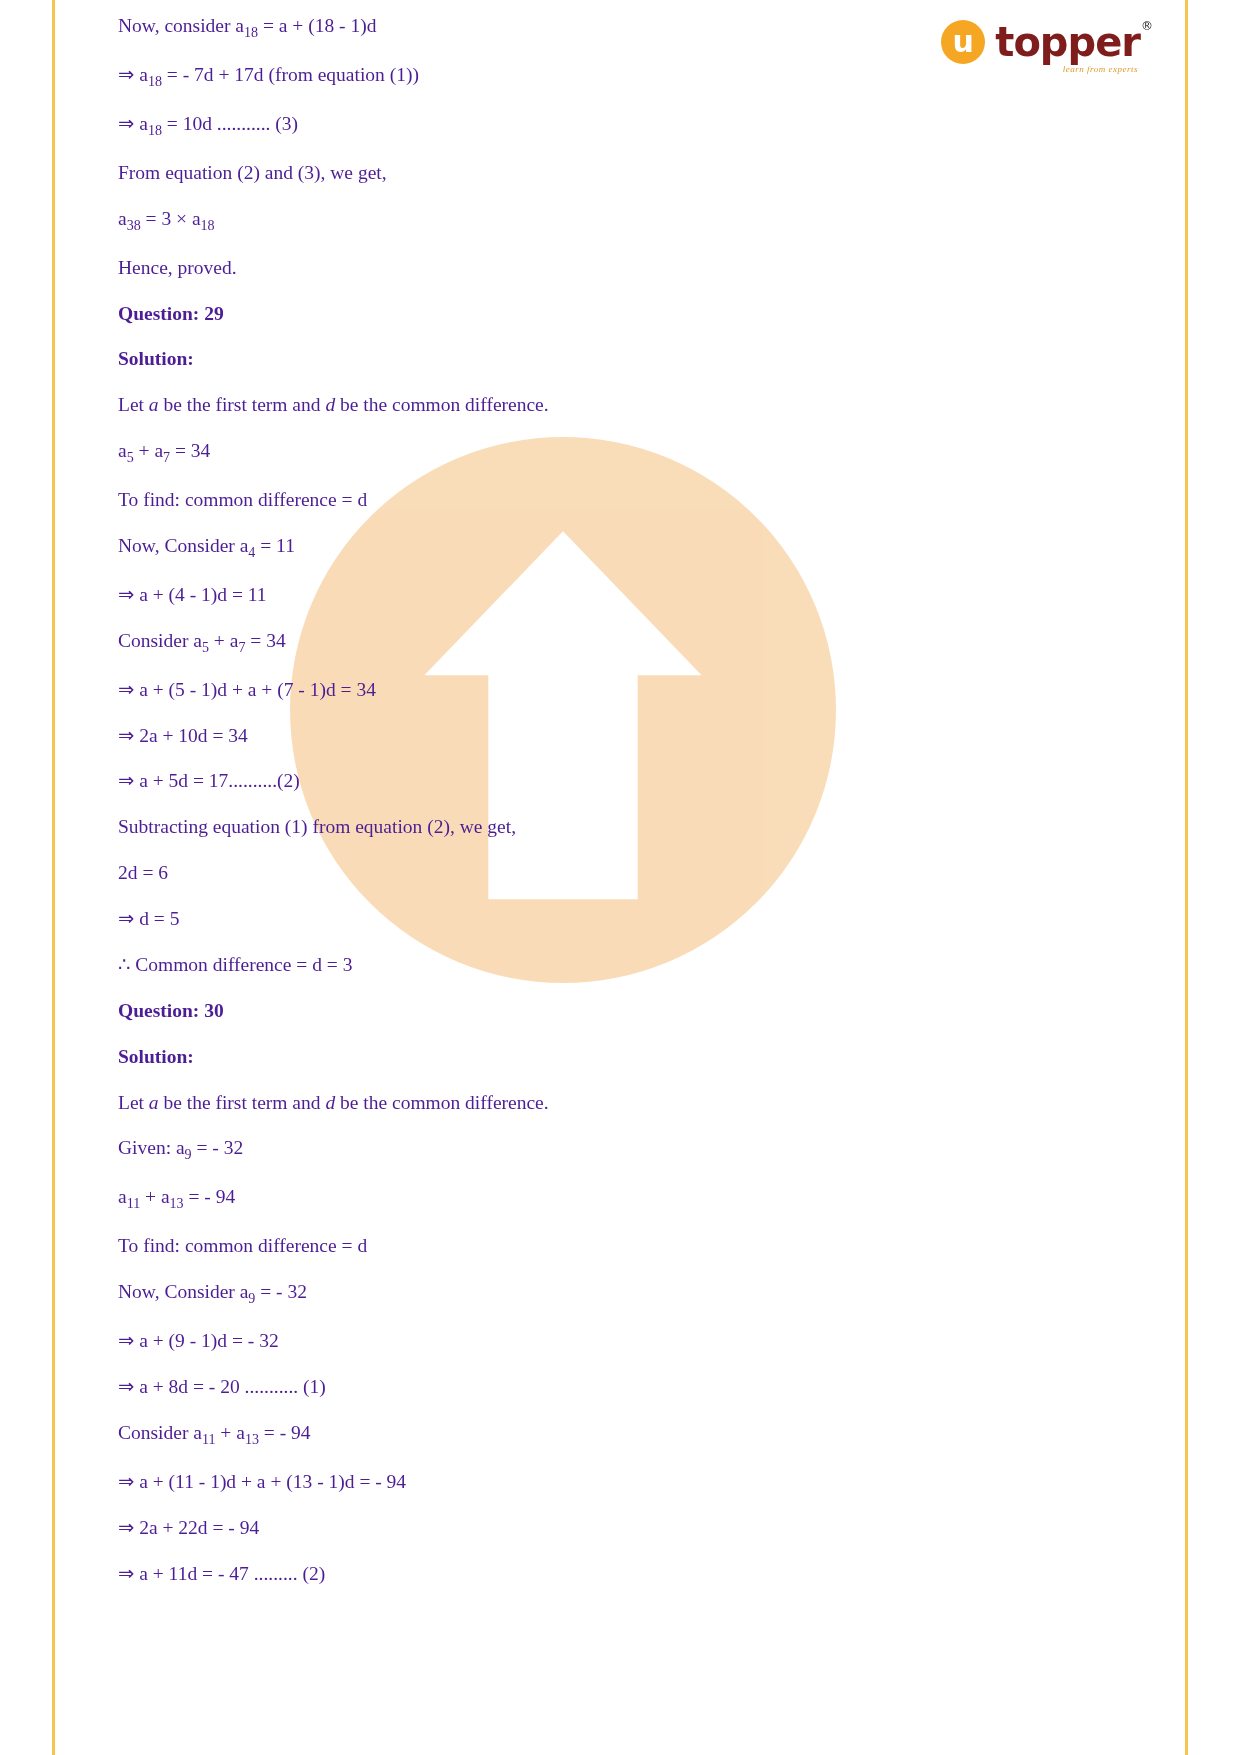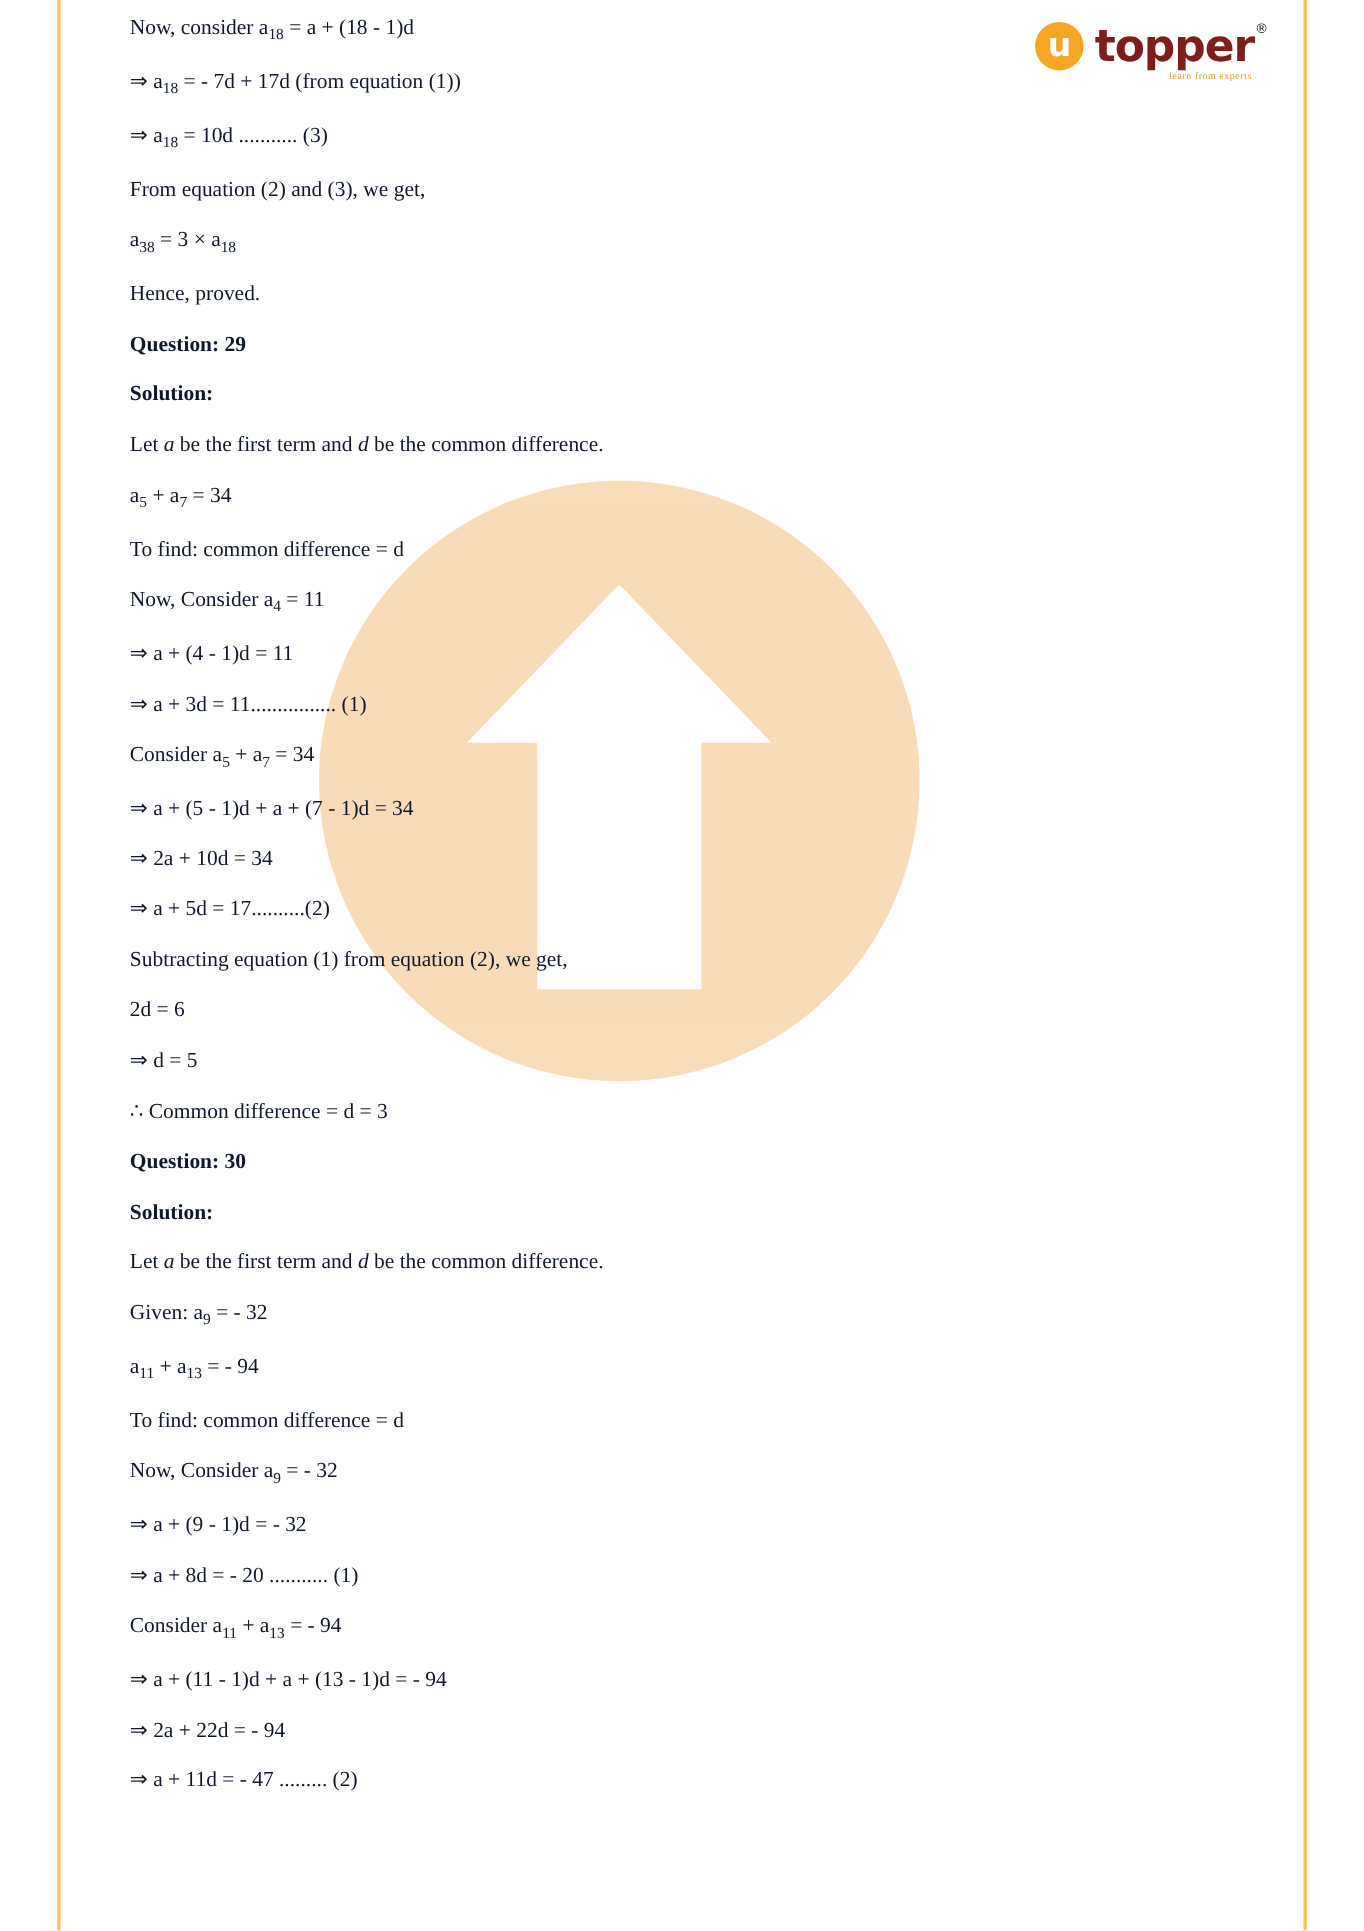--- a/index.html
+++ b/index.html
@@ -98,34 +98,35 @@
     font-family: "DejaVu Sans", sans-serif;
     color: #1b1b1b;
   }
   .logo-tag {
     position: absolute;
     right: 2px;
     bottom: -12px;
     font-size: 9px;
     color: #e09a2c;
     font-family: "Liberation Serif", serif;
+    font-style: italic;
     letter-spacing: .5px;
     text-align: center;
   }
   
   .content {
     position: absolute;
     left: 118px;
     top: 14px;
     width: 900px;
     z-index: 2;
   }
   .line {
     font-size: 19.5px;
-    color: #0f172a;
+    color: #4c1d95;
     line-height: 1.25;
     margin: 0 0 21.5px 0;
     white-space: pre-wrap;
   }
   .line.bold {
     font-weight: bold;
     margin-top: 16px;
   }
   sub {
     font-size: 0.72em;
@@ -165,21 +166,20 @@
       <p class="line">From equation (2) and (3), we get,</p>
       <p class="line">a<sub>38</sub> = 3 × a<sub>18</sub></p>
       <p class="line">Hence, proved.</p>
       <p class="line bold">Question: 29</p>
       <p class="line bold">Solution:</p>
       <p class="line">Let <em>a</em> be the first term and <em>d</em> be the common difference.</p>
       <p class="line">a<sub>5</sub> + a<sub>7</sub> = 34</p>
       <p class="line">To find: common difference = d</p>
       <p class="line">Now, Consider a<sub>4</sub> = 11</p>
       <p class="line">⇒ a + (4 - 1)d = 11</p>
-      <p class="line">⇒ a + 3d = 11................ (1)</p>
       <p class="line">Consider a<sub>5</sub> + a<sub>7</sub> = 34</p>
       <p class="line">⇒ a + (5 - 1)d + a + (7 - 1)d = 34</p>
       <p class="line">⇒ 2a + 10d = 34</p>
       <p class="line">⇒ a + 5d = 17..........(2)</p>
       <p class="line">Subtracting equation (1) from equation (2), we get,</p>
       <p class="line">2d = 6</p>
       <p class="line">⇒ d = 5</p>
       <p class="line">∴ Common difference = d = 3</p>
       <p class="line bold">Question: 30</p>
       <p class="line bold">Solution:</p>

